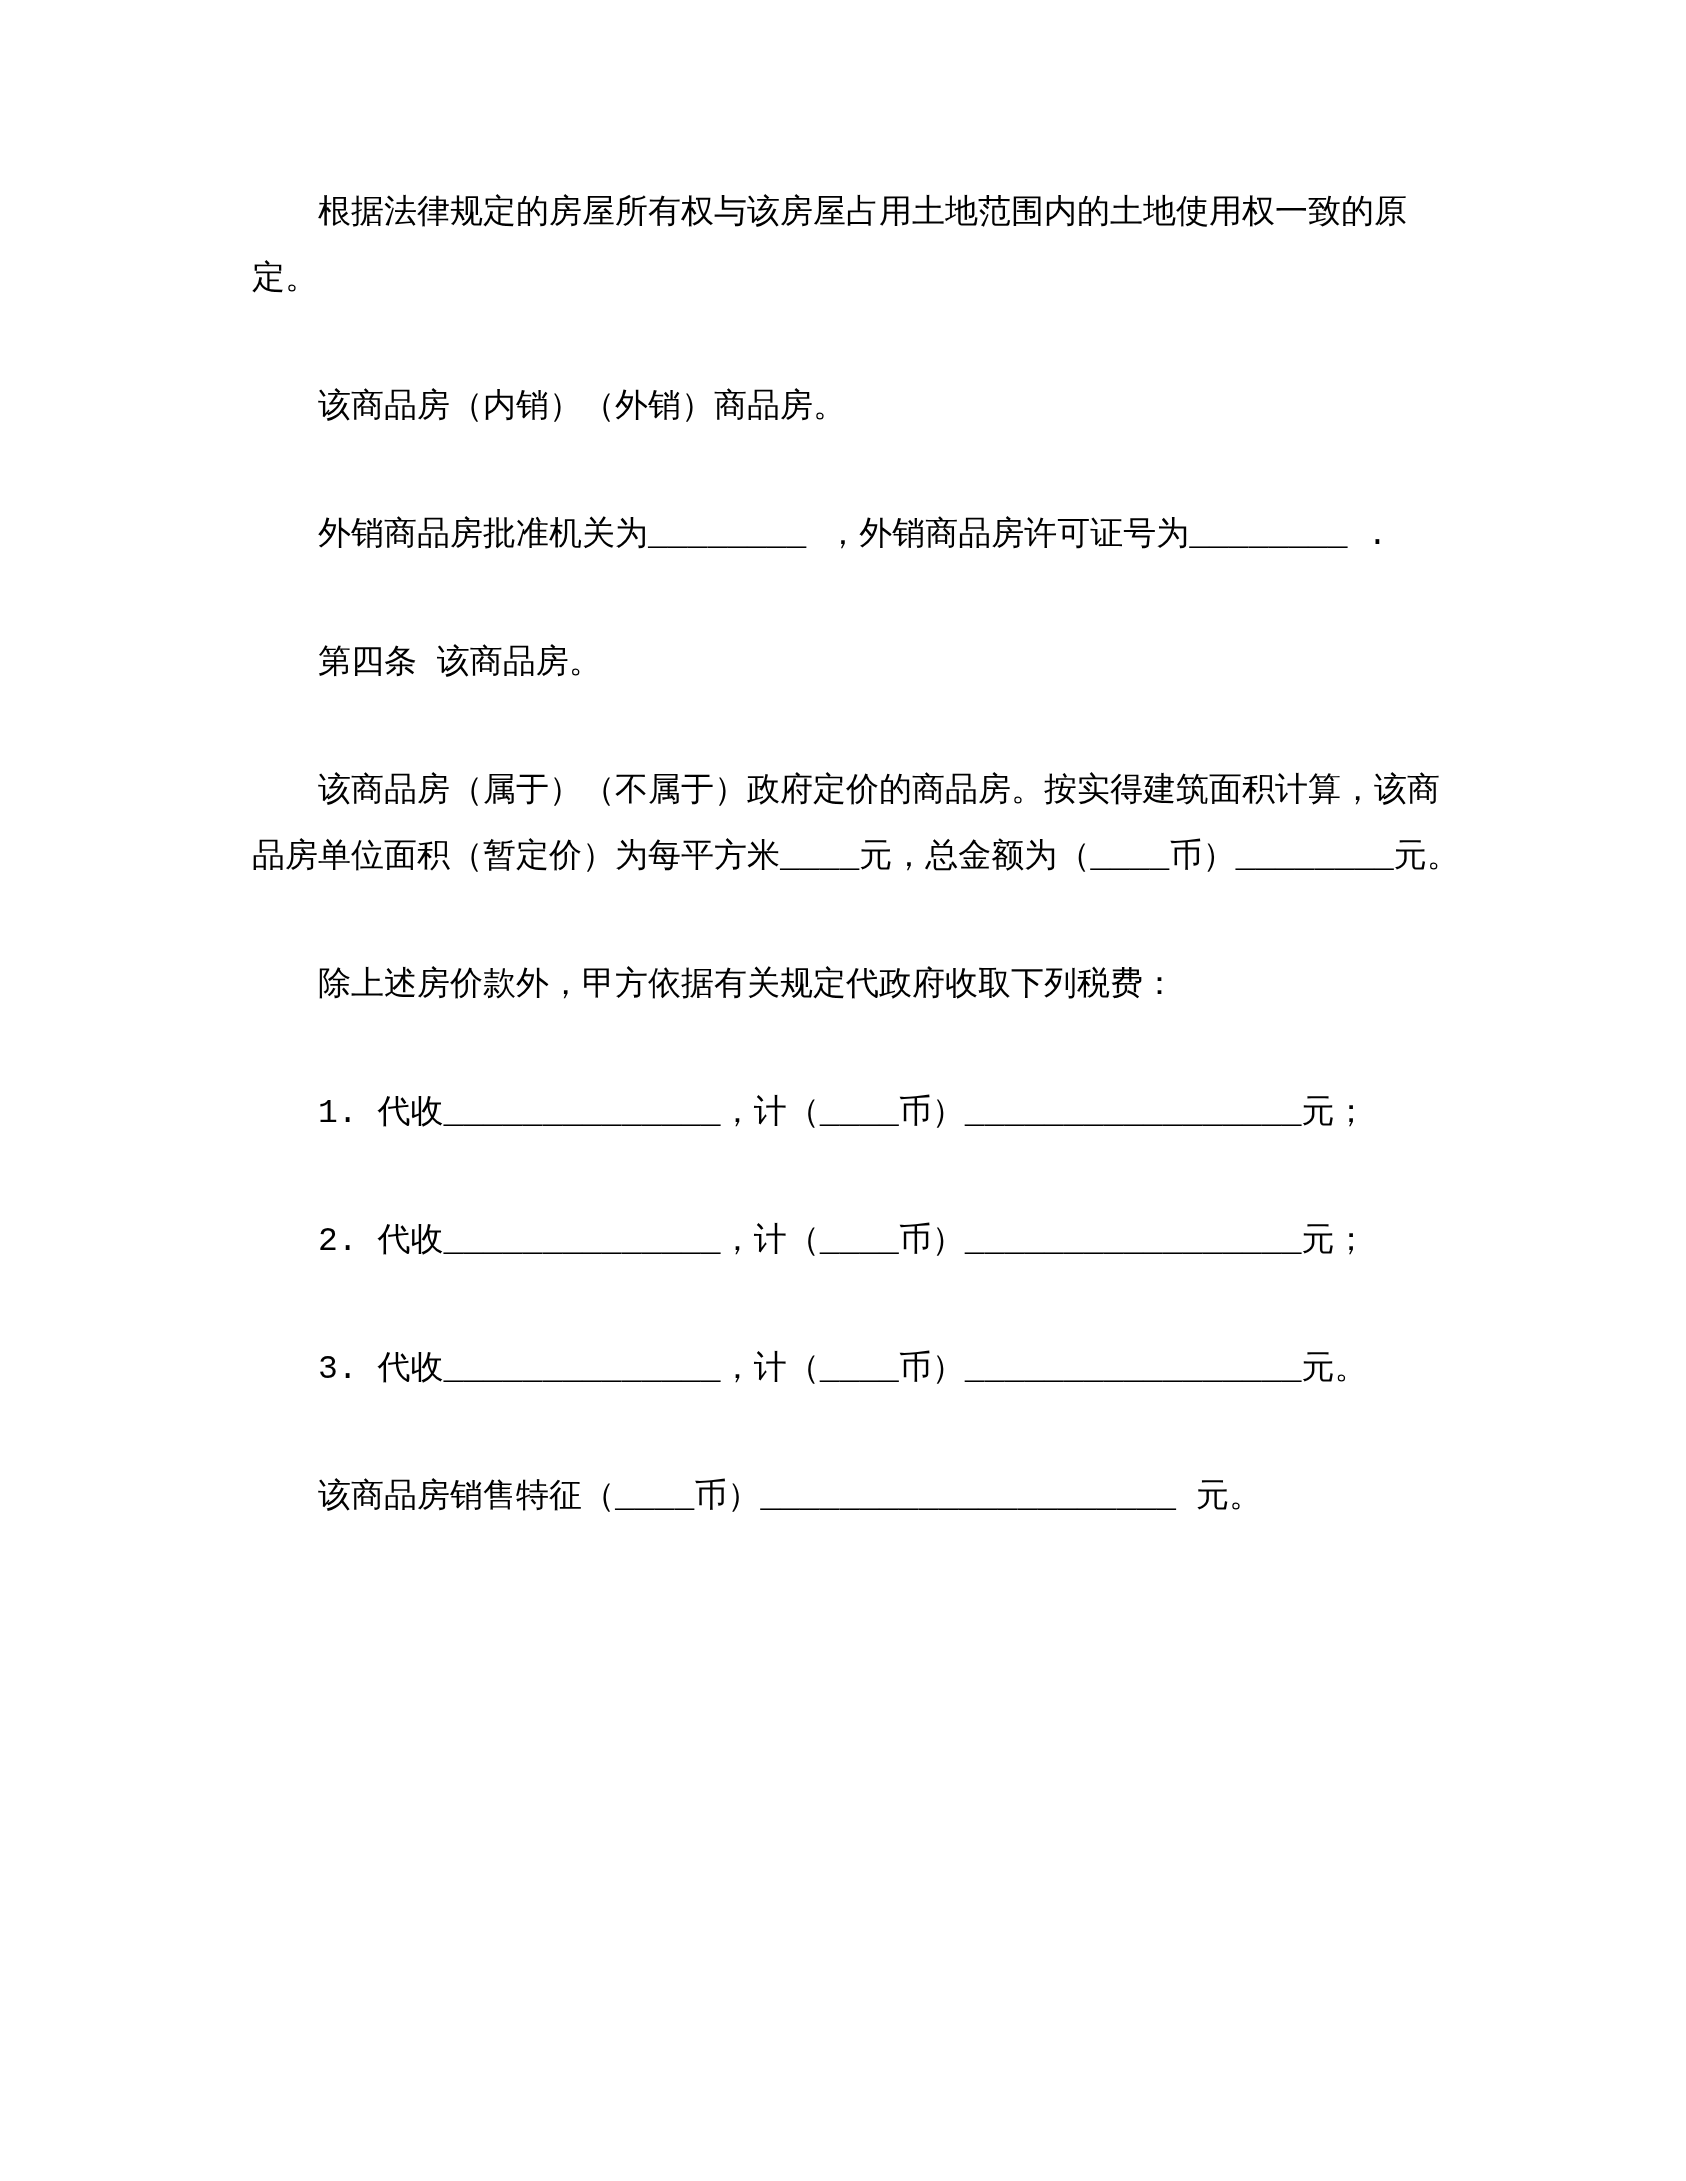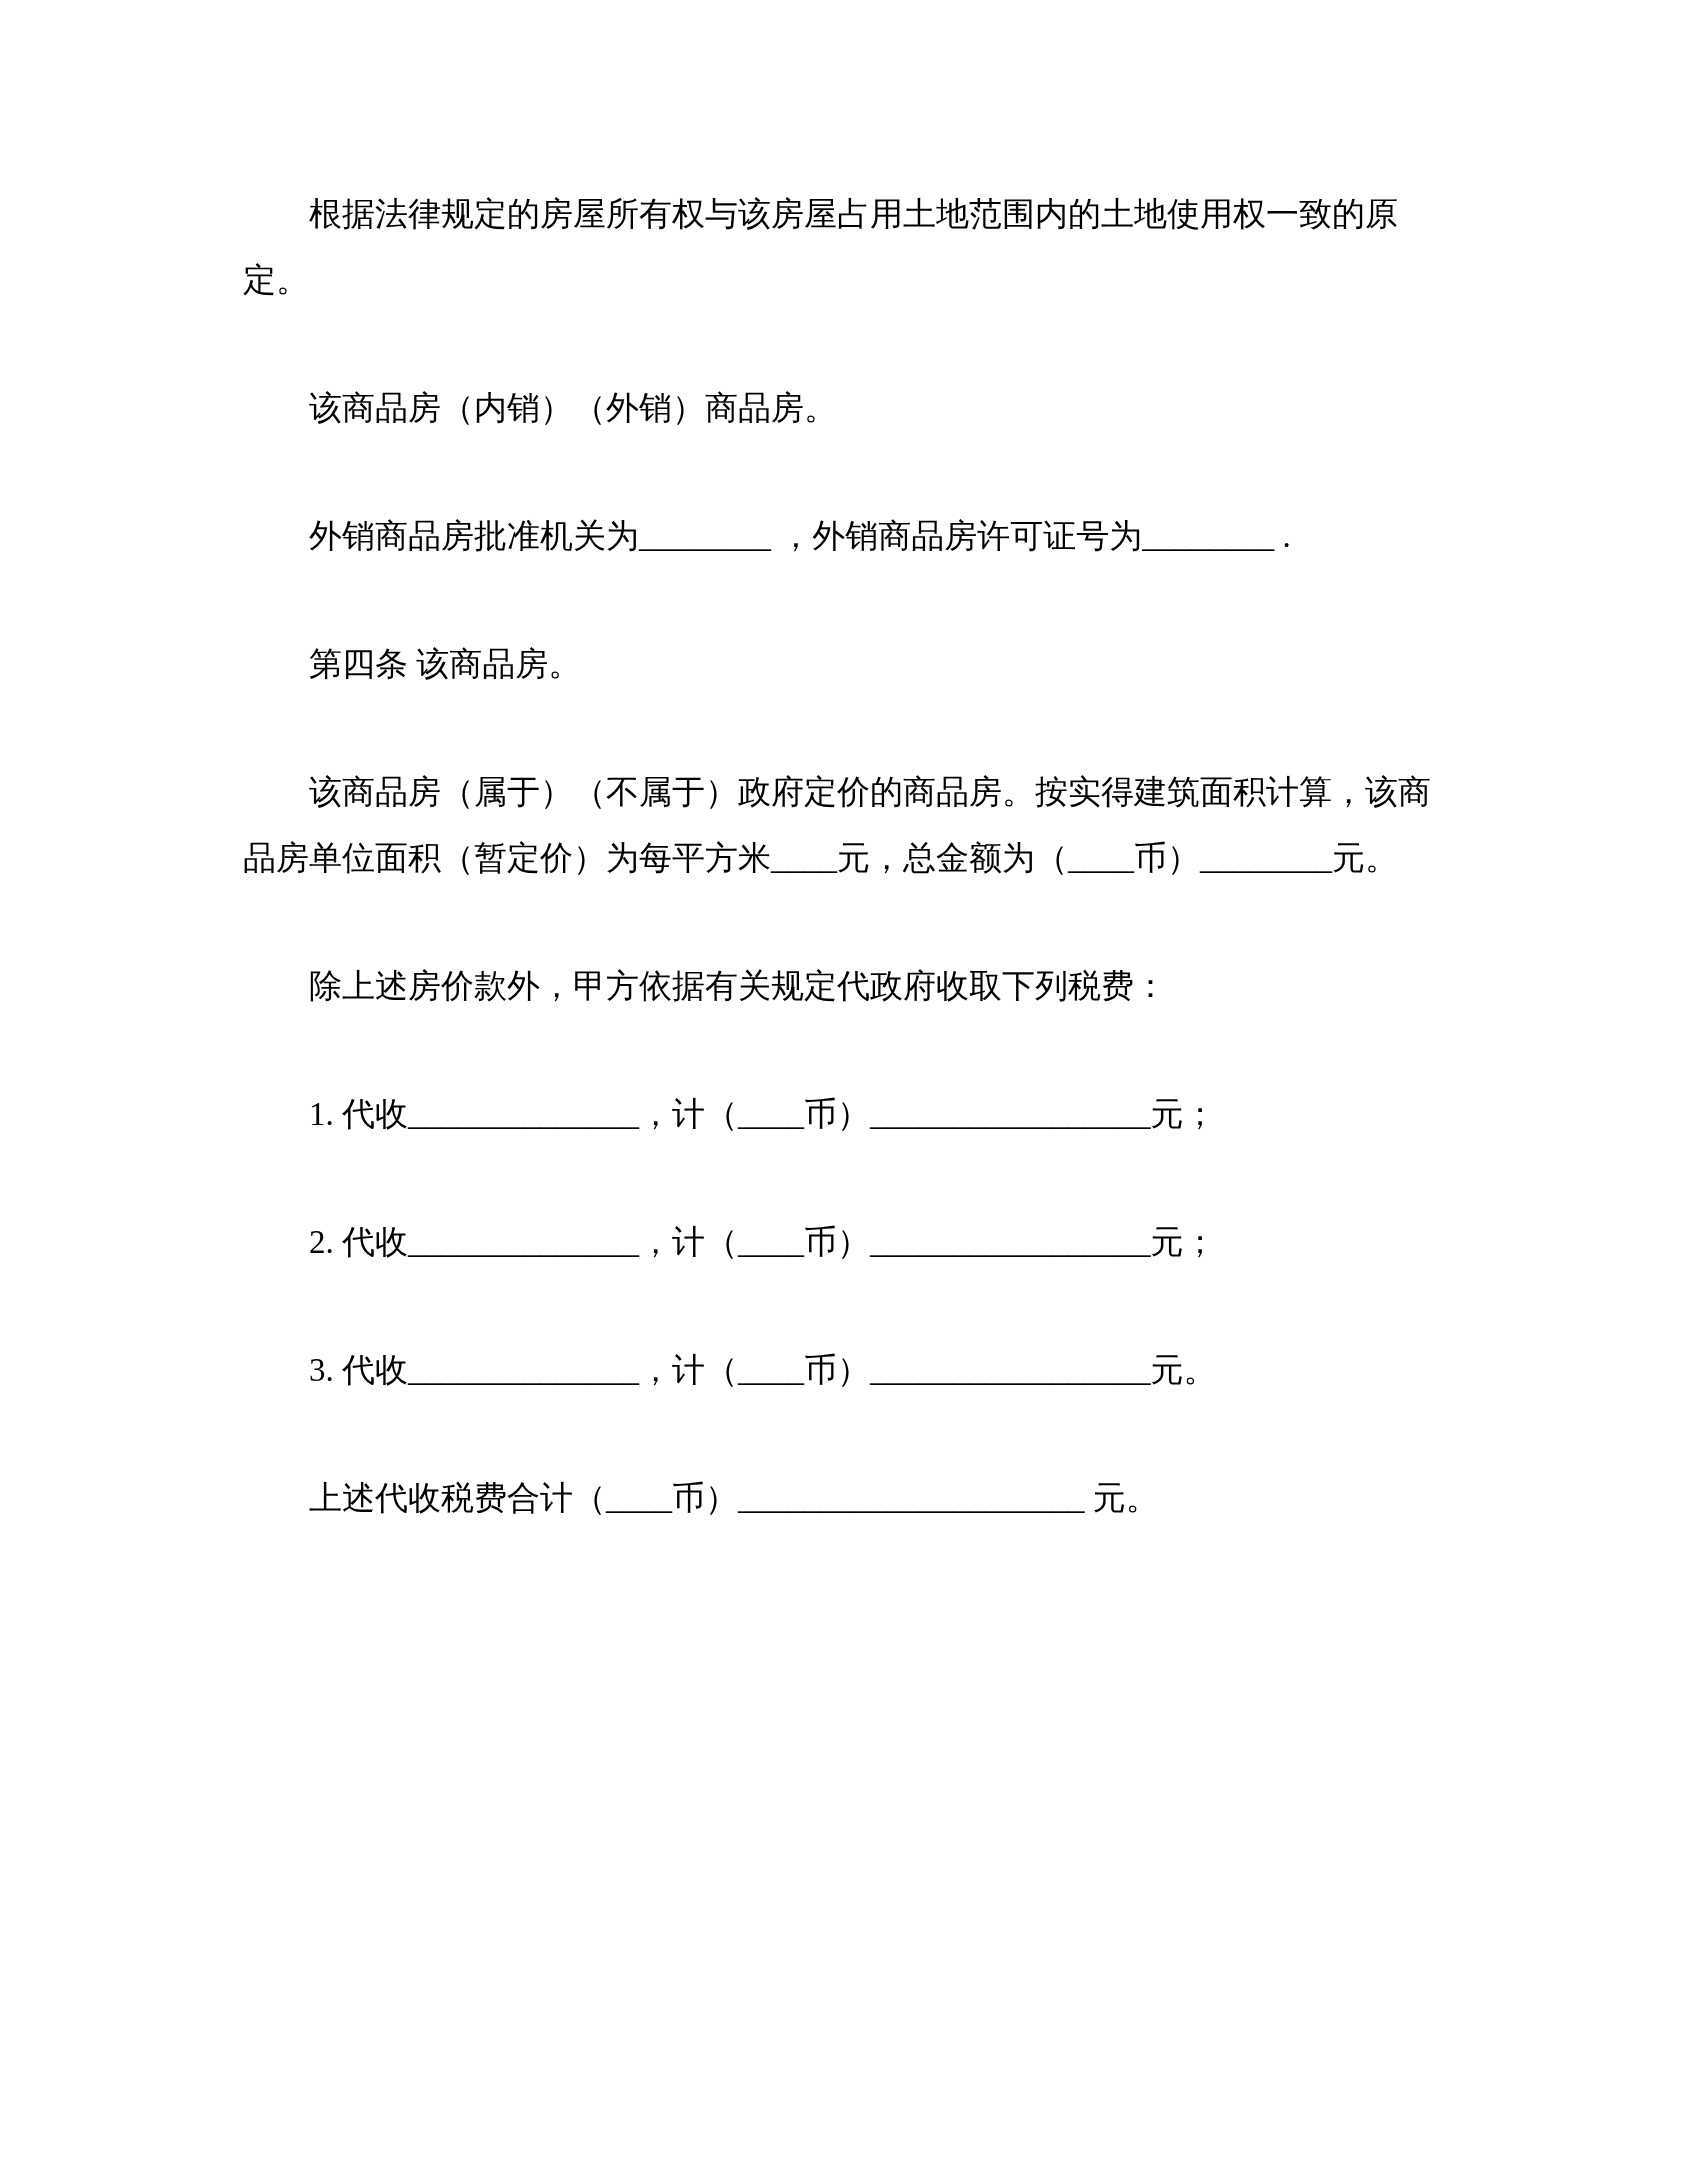--- a/index.html
+++ b/index.html
@@ -11,23 +11,24 @@
     position: relative;
     width: 1686px;
     height: 2182px;
     background: #ffffff;
     overflow: hidden;
     font-family: "Liberation Serif", "DejaVu Serif", serif;
     color: #000000;
   }
   .content {
     position: absolute;
-    left: 243px;
+    left: 252px;
     top: 181px;
     width: 1203px;
+    font-family: Liberation Mono, monospace;
   }
   .para {
     margin: 0 0 62px 0;
   }
   .para:last-child {
     margin-bottom: 0;
   }
   .line {
     font-size: 33px;
     line-height: 66px;
@@ -80,18 +81,18 @@
 
     <div class="para">
       <div class="line indent">2. 代收______________，计（____币）_________________元；</div>
     </div>
 
     <div class="para">
       <div class="line indent">3. 代收______________，计（____币）_________________元。</div>
     </div>
 
     <div class="para">
-      <div class="line indent">上述代收税费合计（____币）_____________________  元。</div>
+      <div class="line indent">该商品房销售特征（____币）_____________________  元。</div>
     </div>
 
   </div>
 </div>
 
 
 </body></html>

